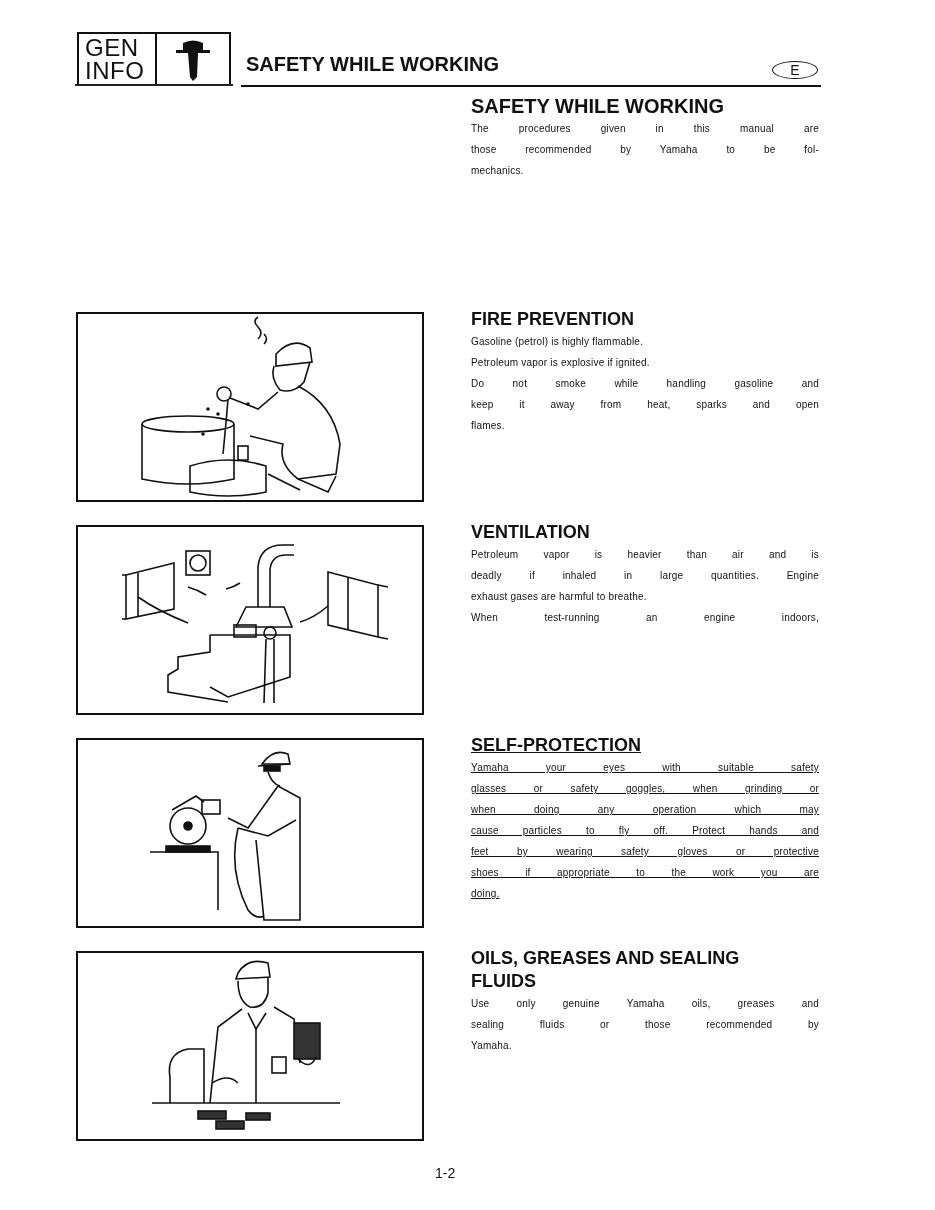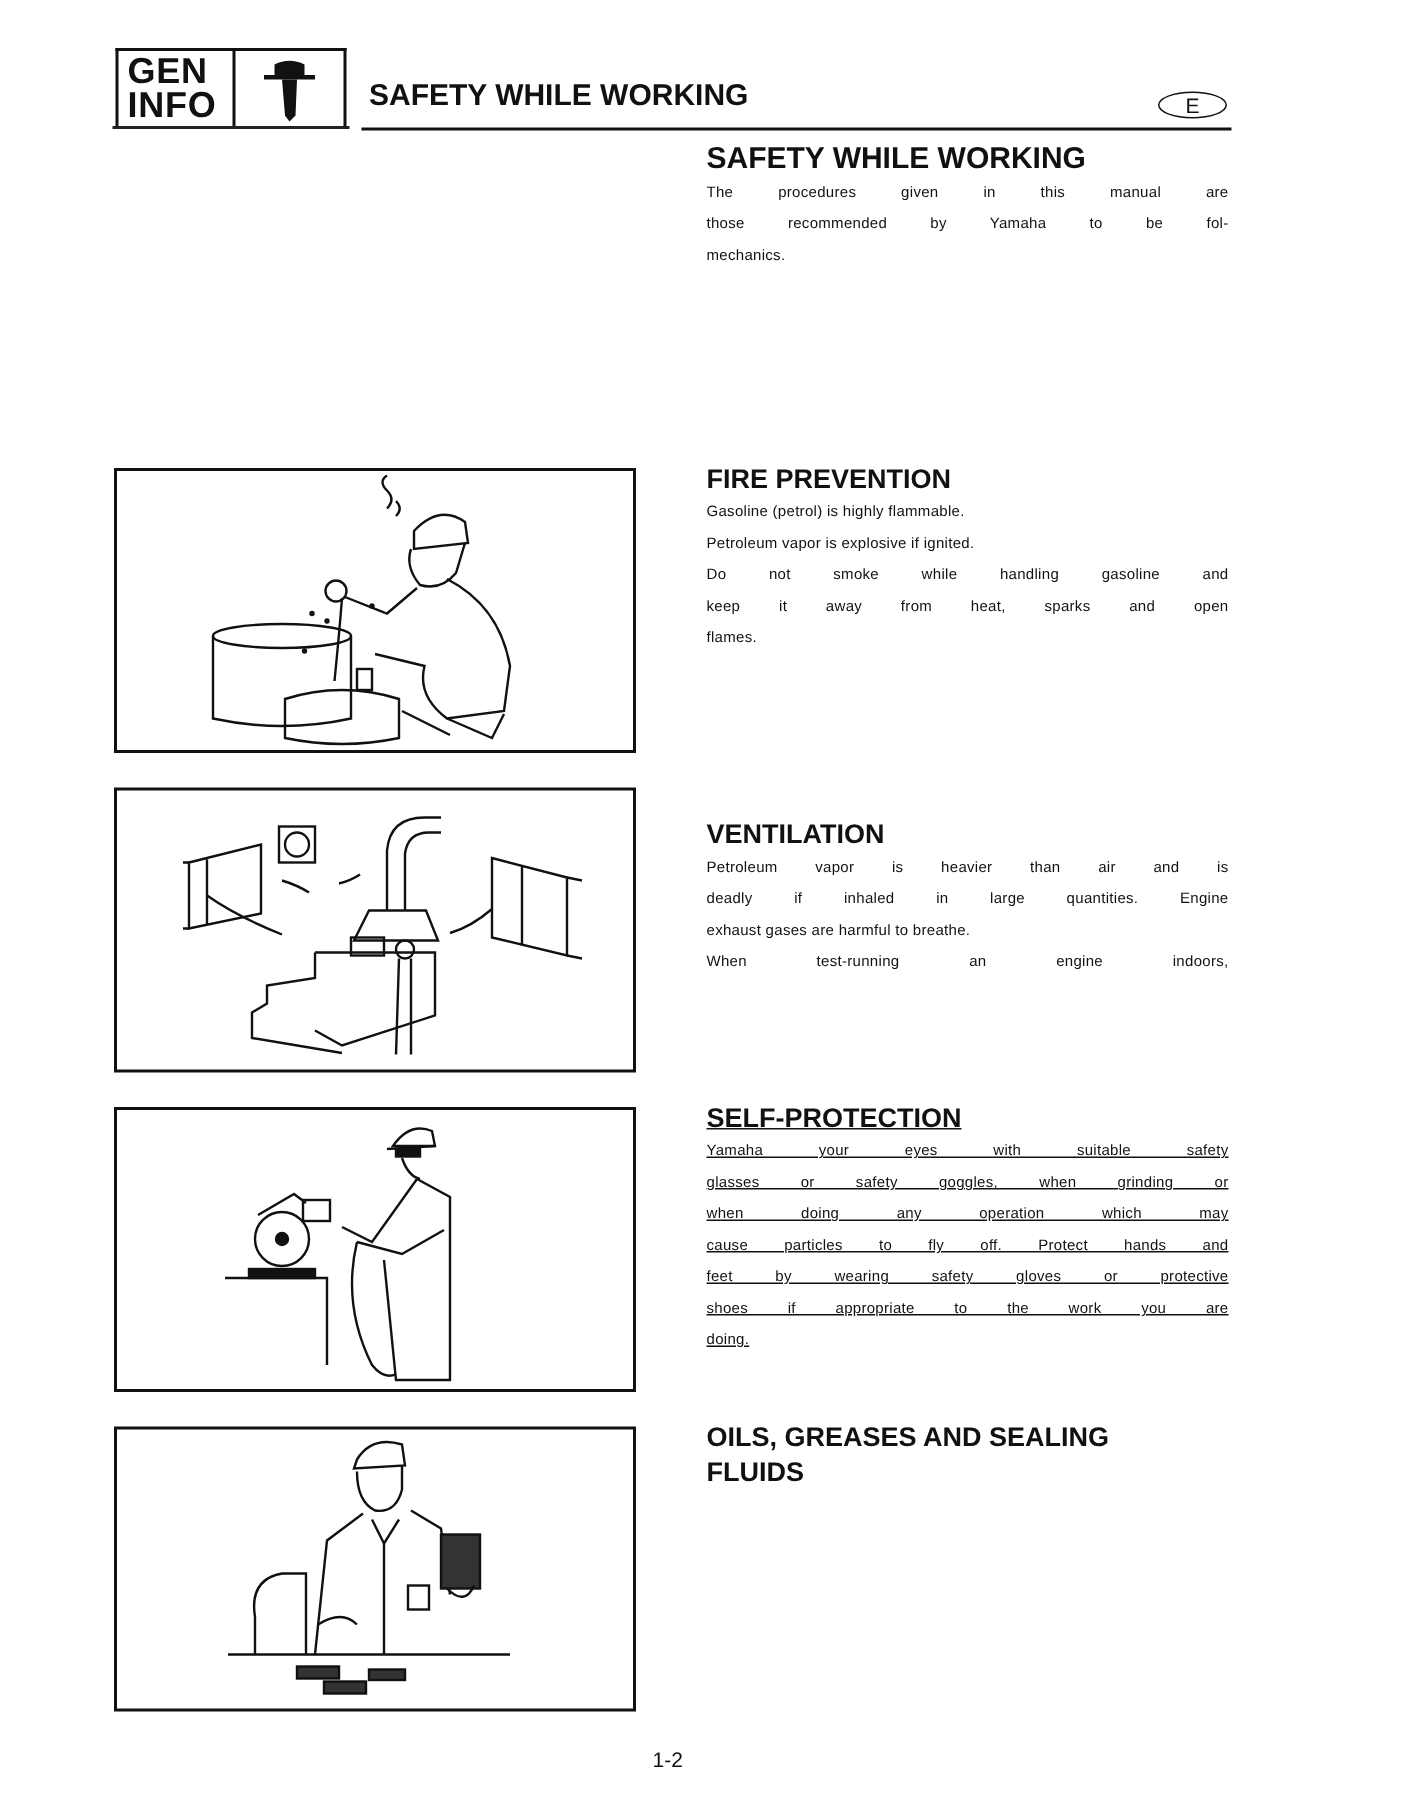--- a/index.html
+++ b/index.html
@@ -2,21 +2,21 @@
 <html><head>
 <meta charset="utf-8">
 <style>
   html, body { margin:0; padding:0; background:#fff; }
   body { width:935px; height:1210px; position:relative; overflow:hidden; color:#111;
          font-family:"Liberation Sans", "DejaVu Sans", sans-serif; }
   .abs { position:absolute; }
 
   
   .gen-box { left:77px; top:32px; width:154px; height:53px; border:2px solid #111; border-bottom:none; box-sizing:border-box; display:flex; }
-  .gen-text { width:78px; border-right:2px solid #111; font-weight:bold; font-size:24px; line-height:23px; padding:2px 0 0 6px; box-sizing:border-box; letter-spacing:0.5px; }
+  .gen-text { width:78px; border-right:2px solid #111; font-weight:normal; font-size:24px; line-height:23px; padding:2px 0 0 6px; box-sizing:border-box; letter-spacing:0.5px; }
   .gen-icon { flex:1; display:flex; align-items:center; justify-content:center; }
   .header-rule-left { left:75px; top:84px; width:158px; height:2px; background:#222; }
   .header-title { left:246px; top:53px; font-weight:bold; font-size:20px; }
   .header-rule { left:241px; top:85px; width:580px; height:2px; background:#111; }
   .lang-badge { left:772px; top:61px; width:44px; height:16px; border:1px solid #111; border-radius:50%; font-size:14px; line-height:16px; text-align:center; }
 
   
   .col { left:471px; width:348px; }
   .sec-title { font-weight:bold; font-size:18px; line-height:23px; margin:0; }
   .sec-title.big { font-size:20px; }
@@ -105,21 +105,21 @@
     <path d="M192 80 L192 42 Q194 28 208 28 L216 28"></path>
     <path d="M158 100 L168 80 L206 80 L214 100 Z"></path>
     <path d="M132 108 L212 108 L212 150 L150 170 L132 160"></path>
     <path d="M132 108 L132 125 L100 130 L100 142 L90 148 L90 165 L150 175"></path>
     <rect x="156" y="98" width="22" height="12"></rect>
     <path d="M188 112 L186 176 M196 112 L196 176"></path>
     <circle cx="192" cy="106" r="6"></circle>
     <path d="M110 60 q10 3 18 8 M148 62 q8 -2 14 -6 M60 70 q20 14 50 26 M222 95 q14 -4 28 -16"></path>
   </svg>
 </div>
-<div class="abs col" style="top:521px;margin-top:24px;">
+<div class="abs col" style="top:521px;">
   <p class="sec-title">VENTILATION</p>
   <p class="sec-body">
     <span class="line">Petroleum vapor is heavier than air and is</span>
     <span class="line">deadly if inhaled in large quantities. Engine</span>
     <span class="line last">exhaust gases are harmful to breathe.</span>
     <span class="line">When test-running an engine indoors,</span>
   </p>
 </div>
 
 <div class="abs fig" style="top:738px;">
@@ -167,15 +167,20 @@
     <rect x="216" y="70" width="26" height="36" fill="#333"></rect>
     <path d="M220 106 Q232 118 238 104"></path>
     <rect x="120" y="158" width="28" height="8" fill="#333"></rect>
     <rect x="138" y="168" width="28" height="8" fill="#333"></rect>
     <rect x="168" y="160" width="24" height="7" fill="#333"></rect>
   </svg>
 </div>
 <div class="abs col" style="top:947px;">
   <p class="sec-title">OILS, GREASES AND SEALING</p>
   <p class="sec-title">FLUIDS</p>
+  <p class="sec-body">
+    <span class="line">Use only genuine Yamaha oils, greases and</span>
+    <span class="line">sealing fluids or those recommended by</span>
+    <span class="line last">Yamaha.</span>
+  </p>
 </div>
 
 <div class="abs page-no">1-2</div>
 
 </body></html>

